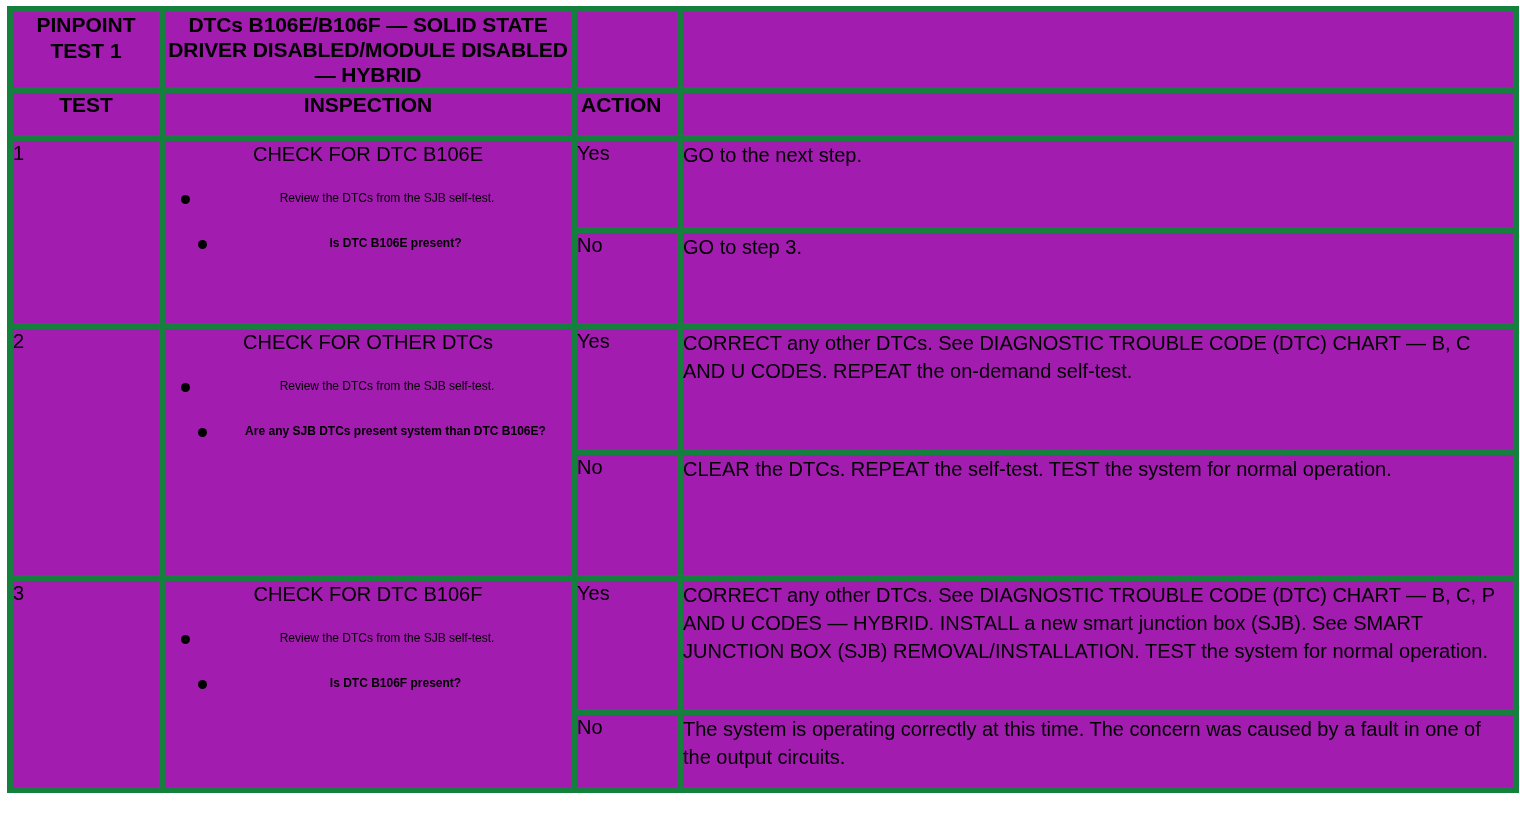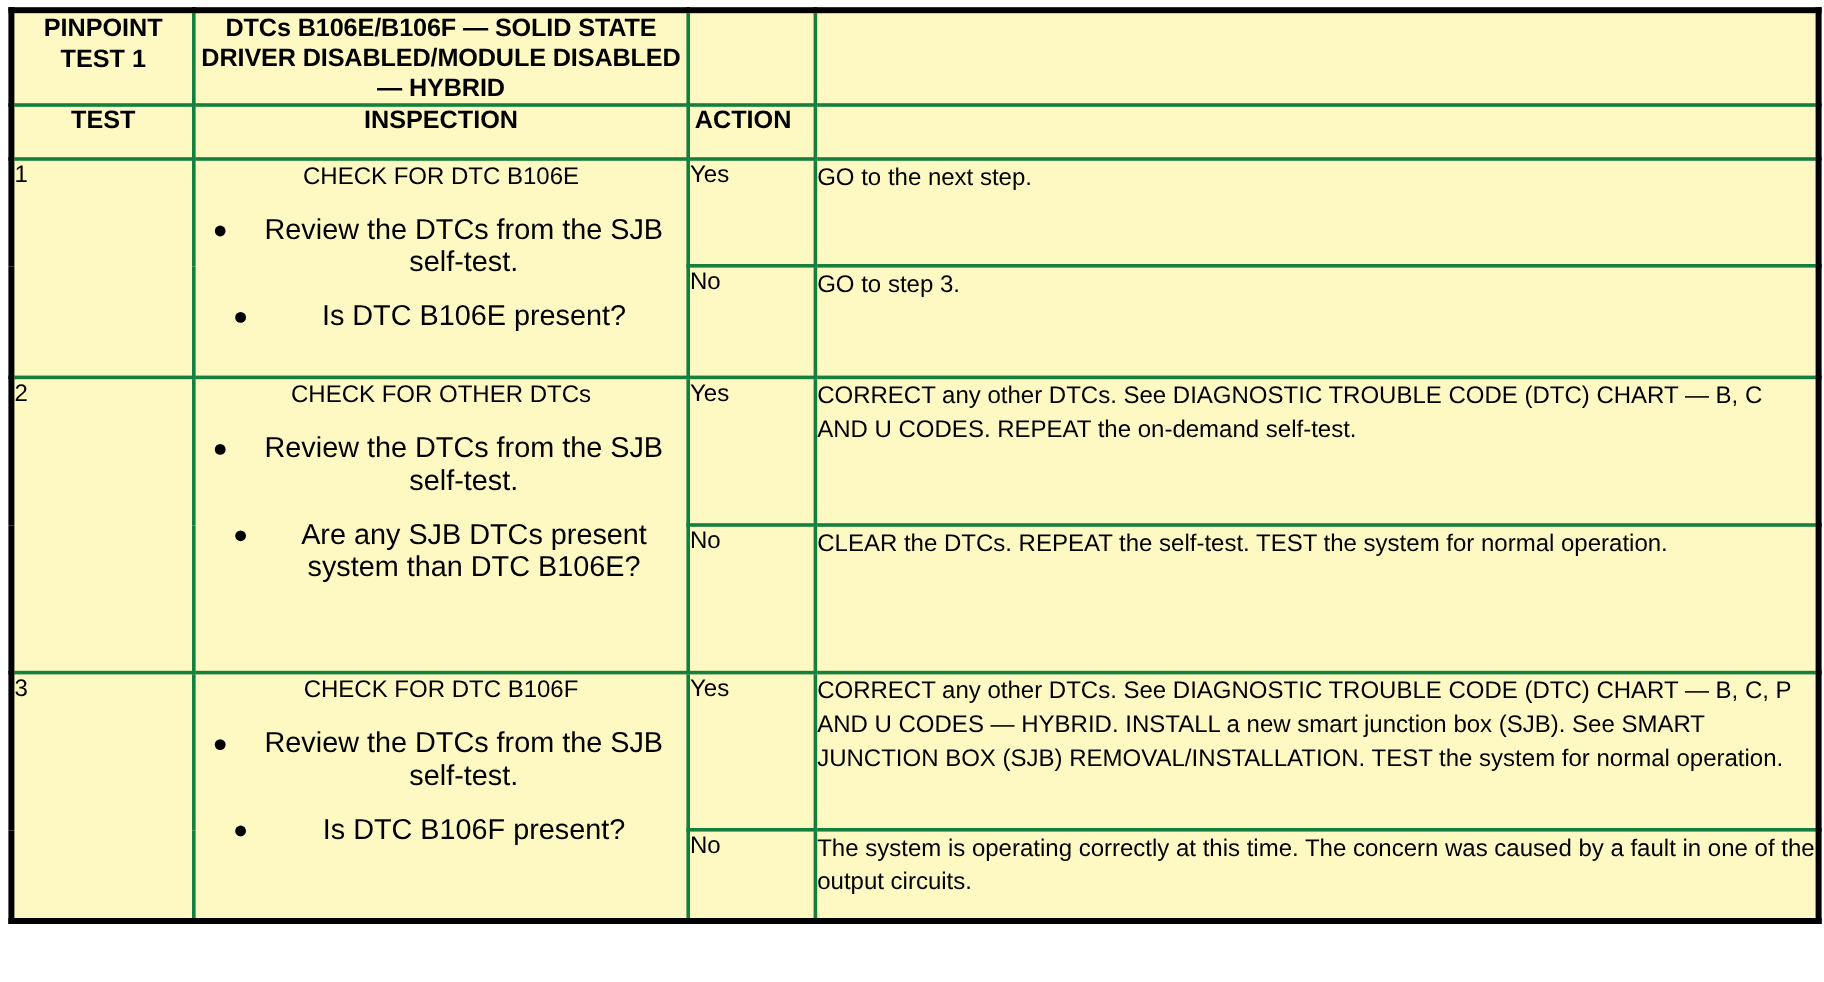--- a/index.html
+++ b/index.html
@@ -25,24 +25,24 @@
 
   table.pinpoint {
     border-collapse: collapse;
     table-layout: fixed;
     width: 1506px;
     margin: 6px 0 0 7px;
     border: 5px solid #000000;
   }
 
   table.pinpoint td {
-    border: 3px solid #15803d;
+    border: 6px solid #15803d;
     vertical-align: top;
     padding: 0;
-    background: #fef9c3;
+    background: #a21caf;
   }
 
   
   col.c-step   { width: 152px; }
   col.c-insp   { width: 412px; }
   col.c-action { width: 106px; }
   col.c-detail { width: 836px; }
 
   
   .title-cell {
@@ -98,35 +98,35 @@
   }
   ul.insp-list {
     list-style: none;
     margin: 0;
     padding: 0;
   }
   ul.insp-list li {
     position: relative;
     padding-left: 38px;
     margin-top: 18px;
-    font-size: 24px;
+    font-size: 12px;
     line-height: 27px;
   }
   ul.insp-list li::before {
     content: "";
     position: absolute;
     left: 16px;
     top: 10px;
     width: 9px;
     height: 9px;
     background: #000000;
     border-radius: 50%;
   }
   ul.insp-list li.bold-item {
-    font-weight: normal;
+    font-weight: bold;
     margin-left: 17px;
   }
 
   .action-cell {
     vertical-align: middle;
     font-size: 20px;
     line-height: 24px;
     padding: 6px 6px 6px 7px;
   }
 

